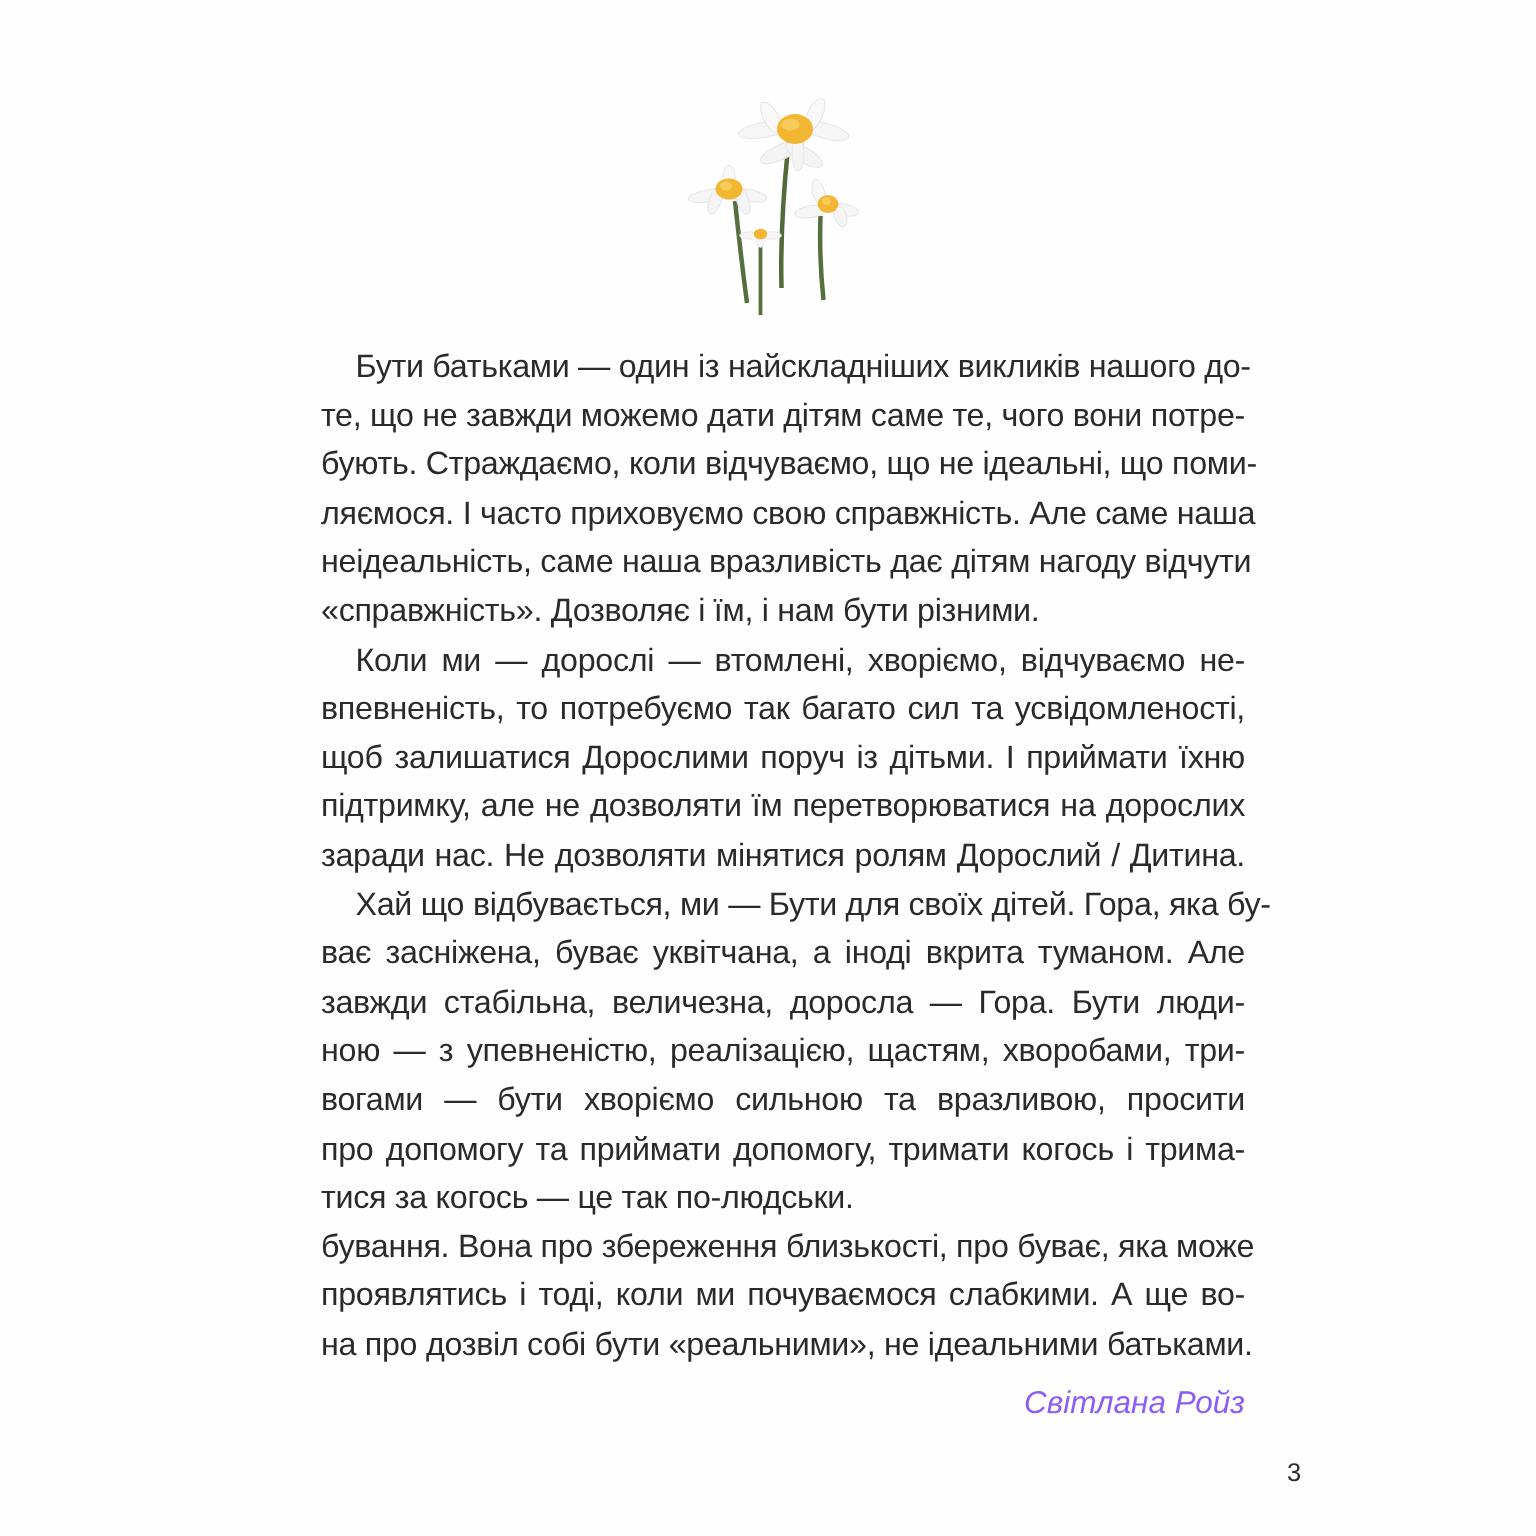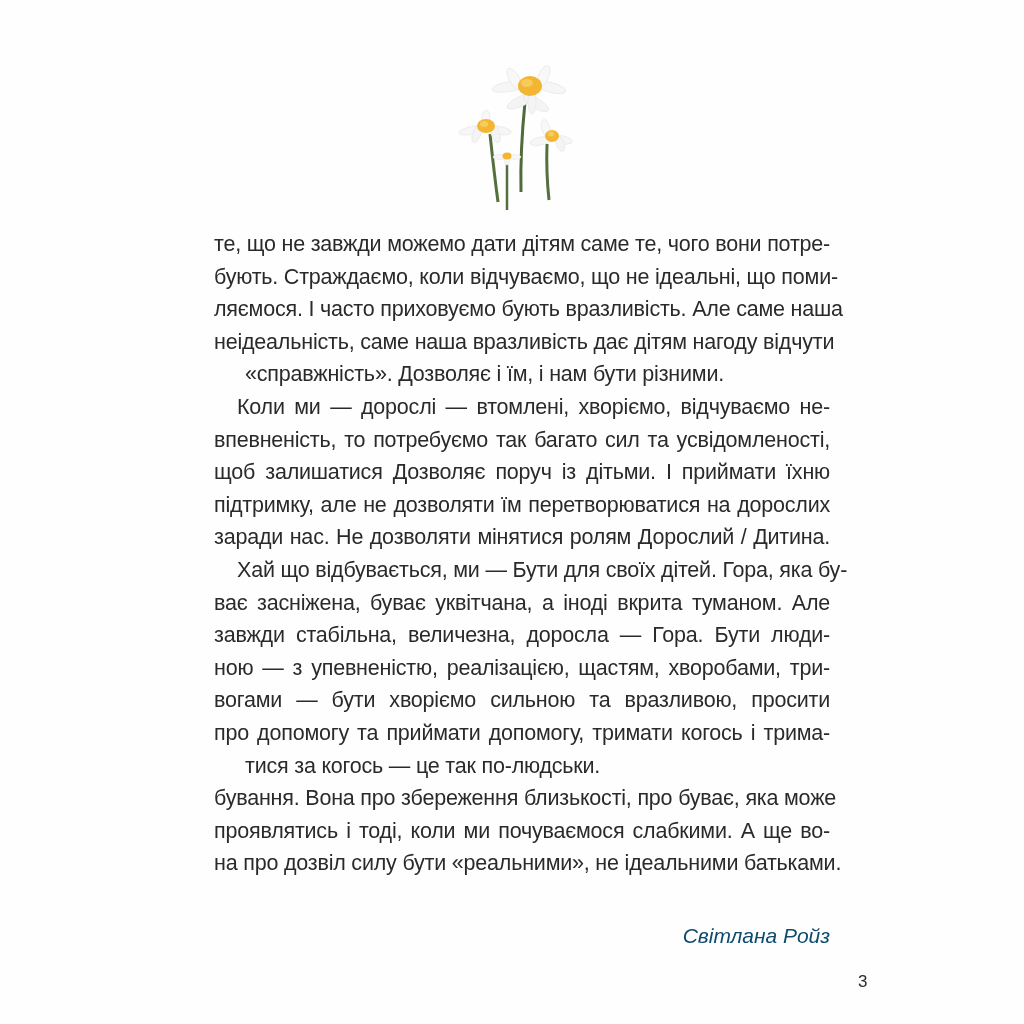--- a/index.html
+++ b/index.html
@@ -42,32 +42,31 @@
       margin: 0;
     }
     .line {
       display: block;
       white-space: nowrap;
       text-align: justify;
       text-align-last: justify;
     }
     .line.last {
       text-align-last: left;
-      margin-left: 31px;
     }
     .line.indent {
       padding-left: 23px;
     }
     .signature {
       position: absolute;
       right: 194px;
       top: 924px;
       font-style: italic;
       font-size: 21px;
-      color: #0c4a6e;
+      color: #8b5cf6;
     }
     .page-number {
       position: absolute;
       left: 858px;
       top: 972px;
       font-size: 17px;
       color: #2a2a2a;
     }
   </style>
 </head>
@@ -118,46 +117,47 @@
         <ellipse cx="-4" cy="-9" rx="4" ry="9" fill="#f8f8f8" stroke="#e4e4e4" stroke-width="0.6" transform="rotate(-15)"></ellipse>
         <ellipse cx="5" cy="10" rx="4" ry="8" fill="#f4f4f4" stroke="#e4e4e4" stroke-width="0.6" transform="rotate(-20)"></ellipse>
         <ellipse cx="0" cy="0" rx="7" ry="6" fill="#f2b632"></ellipse>
         <ellipse cx="-1" cy="-2" rx="3" ry="2.5" fill="#f7cc5a"></ellipse>
       </g>
     </svg>
   </div>
 
   <div class="text-block">
     <p class="para">
+      <span class="line indent">Бути батьками — один із найскладніших викликів нашого до-</span>
       <span class="line">те, що не завжди можемо дати дітям саме те, чого вони потре-</span>
       <span class="line">бують. Страждаємо, коли відчуваємо, що не ідеальні, що поми-</span>
-      <span class="line">ляємося. І часто приховуємо бують вразливість. Але саме наша</span>
+      <span class="line">ляємося. І часто приховуємо свою справжність. Але саме наша</span>
       <span class="line">неідеальність, саме наша вразливість дає дітям нагоду відчути</span>
       <span class="line last">«справжність». Дозволяє і їм, і нам бути різними.</span>
     </p>
     <p class="para">
       <span class="line indent">Коли ми — дорослі — втомлені, хворіємо, відчуваємо не-</span>
       <span class="line">впевненість, то потребуємо так багато сил та усвідомленості,</span>
-      <span class="line">щоб залишатися Дозволяє поруч із дітьми. І приймати їхню</span>
+      <span class="line">щоб залишатися Дорослими поруч із дітьми. І приймати їхню</span>
       <span class="line">підтримку, але не дозволяти їм перетворюватися на дорослих</span>
       <span class="line">заради нас. Не дозволяти мінятися ролям Дорослий / Дитина.</span>
     </p>
     <p class="para">
       <span class="line indent">Хай що відбувається, ми — Бути для своїх дітей. Гора, яка бу-</span>
       <span class="line">ває засніжена, буває уквітчана, а іноді вкрита туманом. Але</span>
       <span class="line">завжди стабільна, величезна, доросла — Гора. Бути люди-</span>
       <span class="line">ною — з упевненістю, реалізацією, щастям, хворобами, три-</span>
       <span class="line">вогами — бути хворіємо сильною та вразливою, просити</span>
       <span class="line">про допомогу та приймати допомогу, тримати когось і трима-</span>
       <span class="line last">тися за когось — це так по-людськи.</span>
     </p>
     <p class="para">
       <span class="line">бування. Вона про збереження близькості, про буває, яка може</span>
       <span class="line">проявлятись і тоді, коли ми почуваємося слабкими. А ще во-</span>
-      <span class="line">на про дозвіл силу бути «реальними», не ідеальними батьками.</span>
+      <span class="line">на про дозвіл собі бути «реальними», не ідеальними батьками.</span>
     </p>
   </div>
 
   <div class="signature">Світлана Ройз</div>
 
   <div class="page-number">3</div>
 
 </div>
 
 </body></html>

